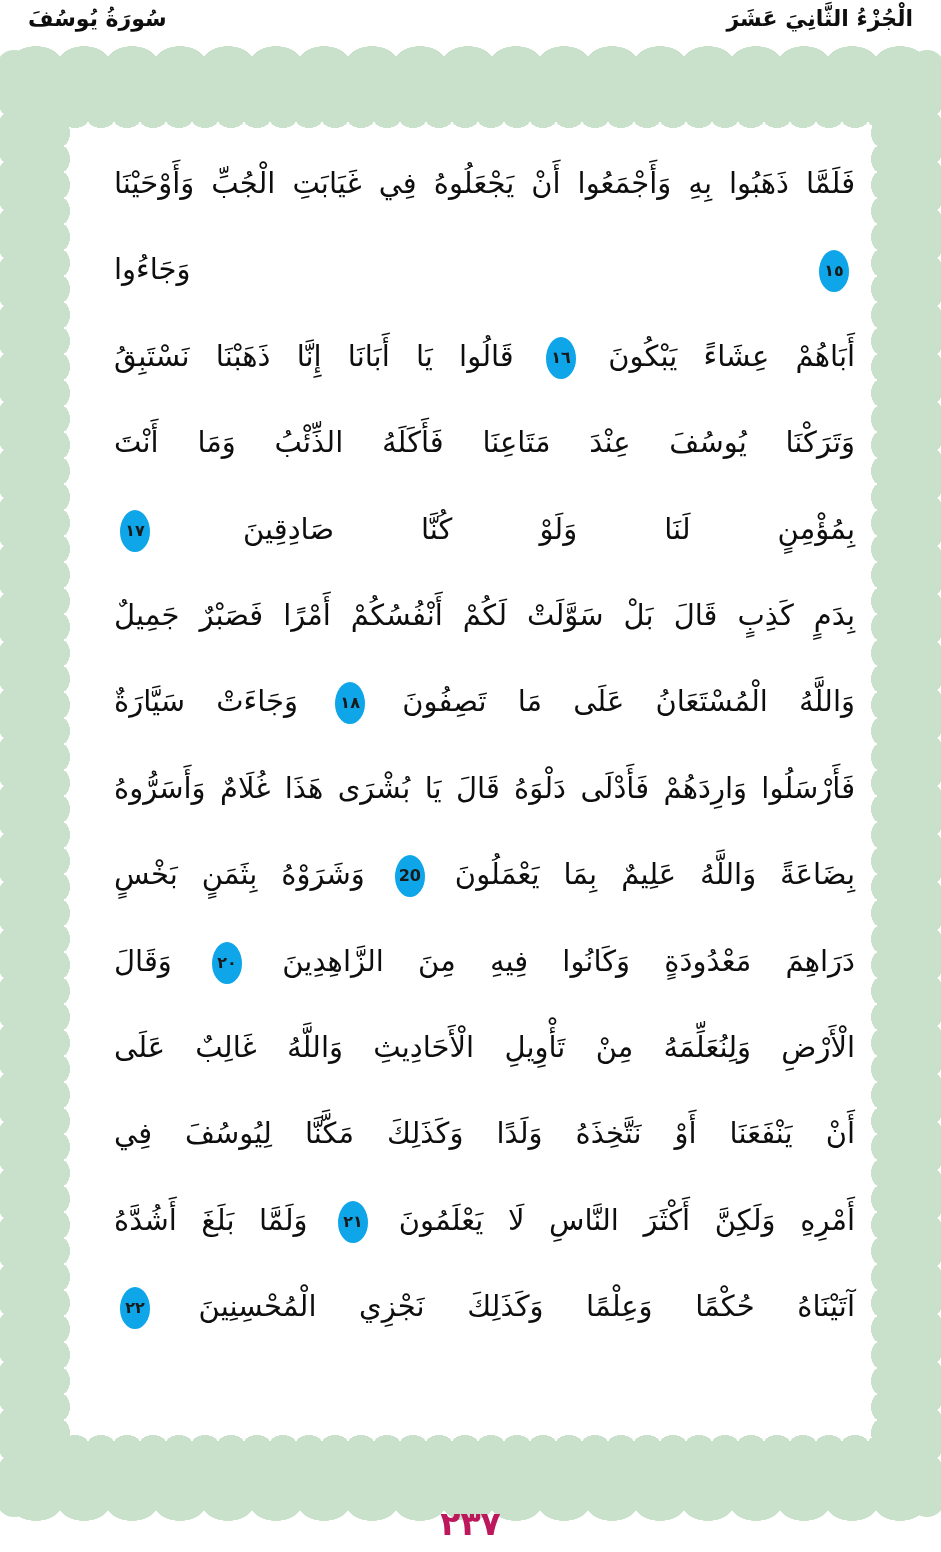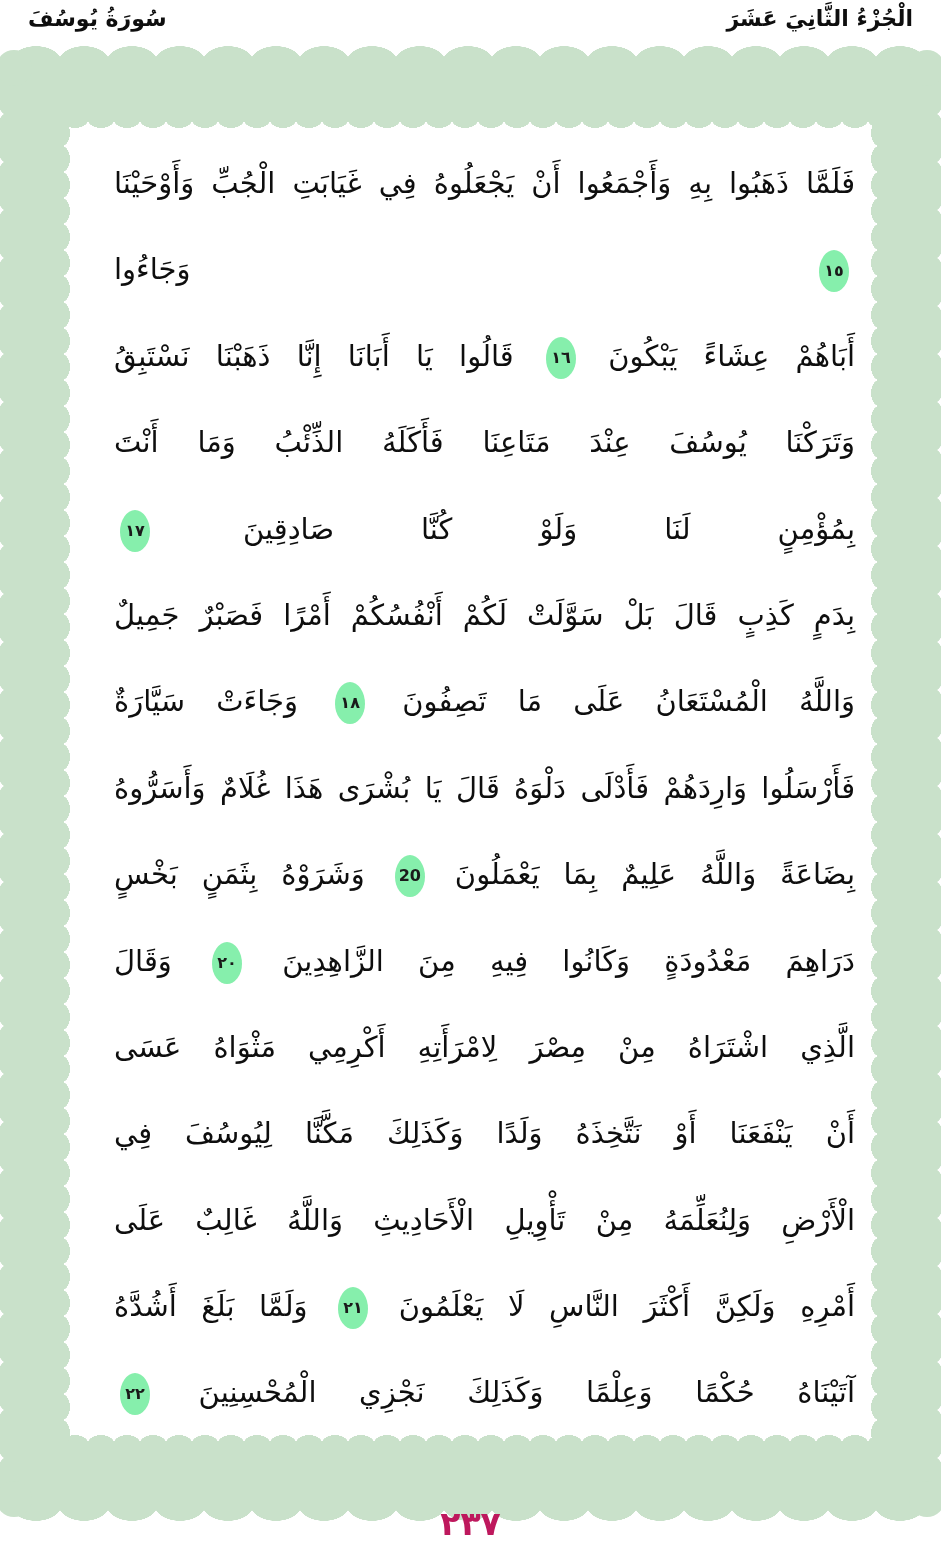--- a/index.html
+++ b/index.html
@@ -74,21 +74,21 @@
     margin-left:28px;
   }
   .qline{
     height:86.4px;line-height:86.4px;font-size:29px;
     text-align:justify;text-align-last:justify;
     color:#0e0e0e;
   }
   .vmark{
     display:inline-flex;width:30px;height:42px;
     align-items:center;justify-content:center;
-    background:#86efac;border-radius:50% 50% 50% 50% / 52% 52% 48% 48%;
+    background:#0ea5e9;border-radius:50% 50% 50% 50% / 52% 52% 48% 48%;
     vertical-align:middle;margin:0 6px;
   }
   .vnum{font-size:16px;font-weight:bold;line-height:1;color:#1a1a1a;}
   
   .page-num{
     position:absolute;left:0;right:0;top:1504px;height:48px;
     text-align:center;font-size:33px;font-weight:bold;color:#be185d;
   }
 </style>
 </head>
@@ -163,27 +163,24 @@
     <span>وَشَرَوْهُ بِثَمَنٍ بَخْسٍ</span>
   </div>
   <div class="qline">
     <span>دَرَاهِمَ مَعْدُودَةٍ وَكَانُوا فِيهِ مِنَ الزَّاهِدِينَ</span>
     <span class="vmark">
         <span class="vnum">٢٠</span>
       </span>
     <span>وَقَالَ</span>
   </div>
   <div class="qline">
-    <span>الَّذِي اشْتَرَاهُ مِنْ مِصْرَ لِامْرَأَتِهِ أَكْرِمِي مَثْوَاهُ عَسَى</span>
+    <span>الْأَرْضِ وَلِنُعَلِّمَهُ مِنْ تَأْوِيلِ الْأَحَادِيثِ وَاللَّهُ غَالِبٌ عَلَى</span>
   </div>
   <div class="qline">
     <span>أَنْ يَنْفَعَنَا أَوْ نَتَّخِذَهُ وَلَدًا وَكَذَلِكَ مَكَّنَّا لِيُوسُفَ فِي</span>
-  </div>
-  <div class="qline">
-    <span>الْأَرْضِ وَلِنُعَلِّمَهُ مِنْ تَأْوِيلِ الْأَحَادِيثِ وَاللَّهُ غَالِبٌ عَلَى</span>
   </div>
   <div class="qline">
     <span>أَمْرِهِ وَلَكِنَّ أَكْثَرَ النَّاسِ لَا يَعْلَمُونَ</span>
     <span class="vmark">
         <span class="vnum">٢١</span>
       </span>
     <span>وَلَمَّا بَلَغَ أَشُدَّهُ</span>
   </div>
   <div class="qline">
     <span>آتَيْنَاهُ حُكْمًا وَعِلْمًا وَكَذَلِكَ نَجْزِي الْمُحْسِنِينَ</span>

